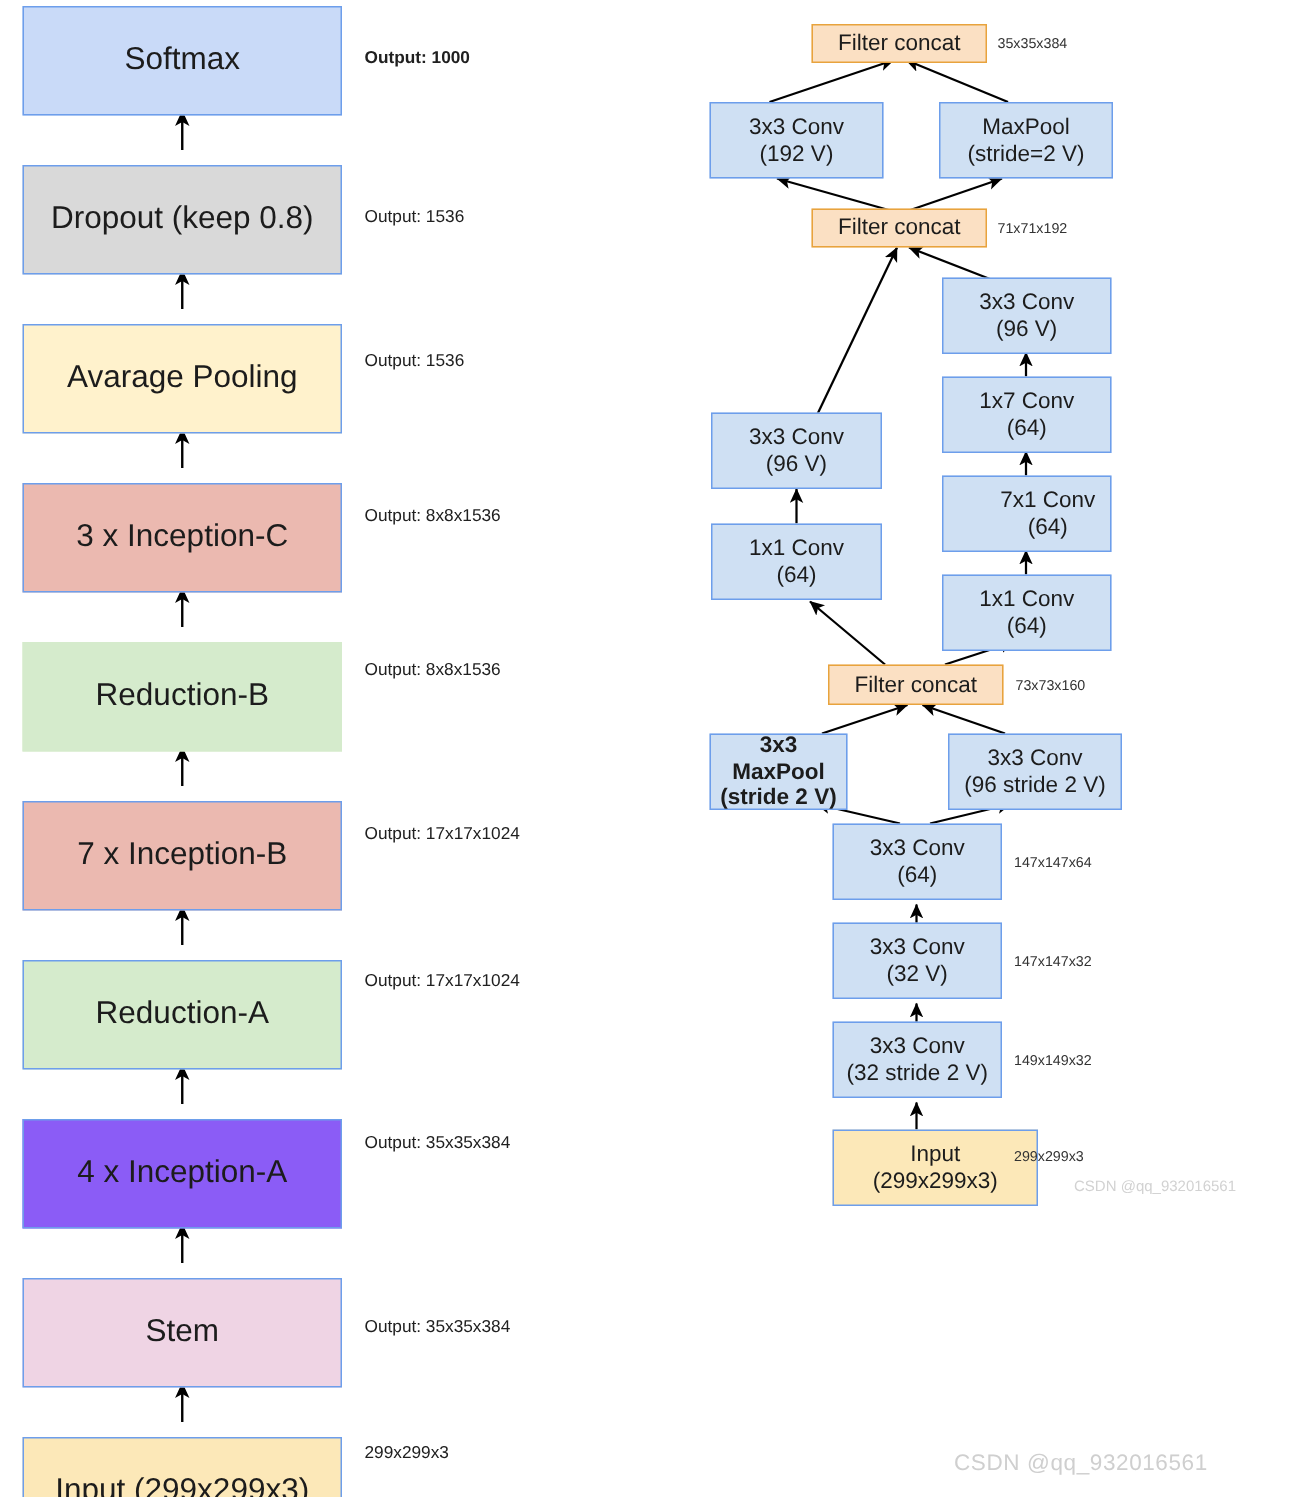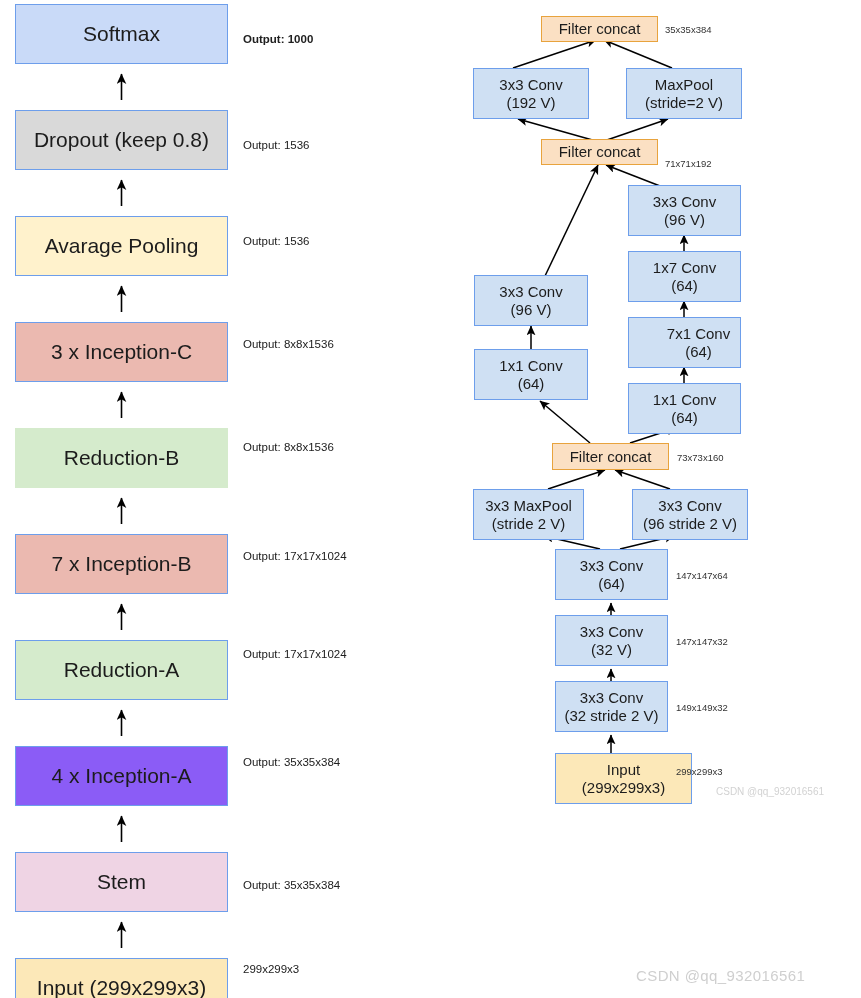--- a/index.html
+++ b/index.html
@@ -22,21 +22,21 @@
     align-items:center;
     justify-content:center;
     text-align:center;
     line-height:1.18;
     color:#1c1c1c;
     white-space:pre-line;
   }
 
   
   .ov-box{
-    left:15px;width:213px;height:60px;
+    left:15px;width:213px;height:73px;
     font-size:21px;
   }
   .ov-label{
     position:absolute;
     font-size:11.5px;
     color:#202020;
     left:243px;
     white-space:nowrap;
   }
 
@@ -165,40 +165,40 @@
   <div class="box concat" style="left:541px;top:16px;width:117px;height:26px;">Filter concat</div>
   <div class="st-label" style="left:665px;top:24px;">35x35x384</div>
 
   <div class="box st-box" style="left:473px;top:68px;width:116px;height:51px;">3x3 Conv
 (192 V)</div>
 
   <div class="box st-box" style="left:626px;top:68px;width:116px;height:51px;">MaxPool
 (stride=2 V)</div>
 
   <div class="box concat" style="left:541px;top:139px;width:117px;height:26px;">Filter concat</div>
-  <div class="st-label" style="left:665px;top:147px;margin-top:11px;">71x71x192</div>
+  <div class="st-label" style="left:665px;top:147px;">71x71x192</div>
 
   <div class="box st-box" style="left:628px;top:185px;width:113px;height:51px;">3x3 Conv
 (96 V)</div>
   <div class="box st-box" style="left:628px;top:251px;width:113px;height:51px;">1x7 Conv
 (64)</div>
   <div class="box st-box" style="left:628px;top:317px;width:113px;height:51px;padding-left:28px;">7x1 Conv
 (64)</div>
   <div class="box st-box" style="left:628px;top:383px;width:113px;height:51px;">1x1 Conv
 (64)</div>
 
   <div class="box st-box" style="left:474px;top:275px;width:114px;height:51px;">3x3 Conv
 (96 V)</div>
   <div class="box st-box" style="left:474px;top:349px;width:114px;height:51px;">1x1 Conv
 (64)</div>
 
   <div class="box concat" style="left:552px;top:443px;width:117px;height:27px;">Filter concat</div>
   <div class="st-label" style="left:677px;top:452px;">73x73x160</div>
 
-  <div class="box st-box" style="left:473px;top:489px;width:111px;height:51px;">3x3 MaxPool
+  <div class="box st-box" style="left:473px;top:489px;width:92px;height:51px;font-weight:bold;">3x3 MaxPool
 (stride 2 V)</div>
 
   <div class="box st-box" style="left:632px;top:489px;width:116px;height:51px;">3x3 Conv
 (96 stride 2 V)</div>
 
   <div class="box st-box" style="left:555px;top:549px;width:113px;height:51px;">3x3 Conv
 (64)</div>
   <div class="st-label" style="left:676px;top:570px;">147x147x64</div>
 
   <div class="box st-box" style="left:555px;top:615px;width:113px;height:51px;">3x3 Conv

